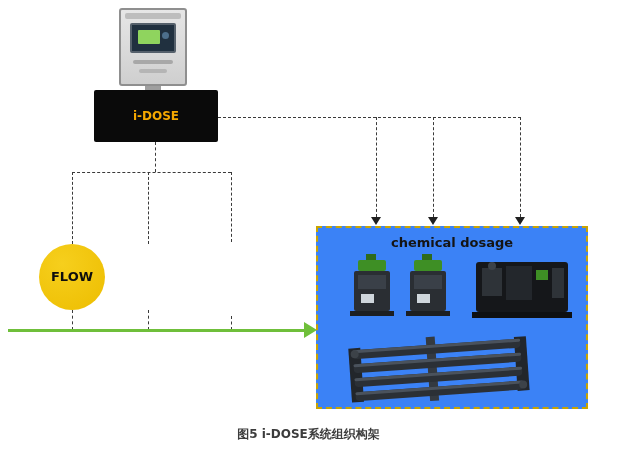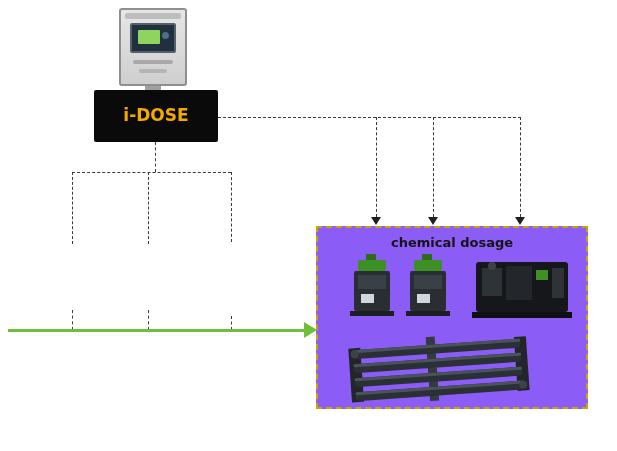--- a/index.html
+++ b/index.html
@@ -15,21 +15,21 @@
                  border:2px solid #55606b; border-radius:2px; }
   .ctrl-display { position:absolute; left:6px; top:5px; width:22px; height:14px; background:#8fd45e; border-radius:1px; }
   .ctrl-display-dot { position:absolute; right:5px; top:7px; width:7px; height:7px; background:#4d6f8c; border-radius:50%; }
   .ctrl-label { position:absolute; left:12px; top:50px; width:40px; height:4px; background:#a8a8a8; border-radius:2px; }
   .ctrl-label2 { position:absolute; left:18px; top:59px; width:28px; height:4px; background:#b5b5b5; border-radius:2px; }
   .ctrl-stem { position:absolute; left:26px; top:78px; width:16px; height:12px; background:#9f9f9f; }
 
   
   .control-box { position:absolute; left:94px; top:90px; width:124px; height:52px; background:#0a0a0a;
                  border-radius:2px; display:flex; flex-direction:column; align-items:center; justify-content:center;
-                 color:#f5a800; font-weight:bold; font-size:17px; line-height:1.25; }
+                 color:#f5a800; font-weight:bold; font-size:12px; line-height:1.25; }
 
   
   .dash-v { position:absolute; width:0; border-left:1px dashed #3a3a3a; }
   .dash-h { position:absolute; height:0; border-top:1px dashed #3a3a3a; }
   .arrow-down { position:absolute; width:0; height:0; border-left:5px solid transparent;
                 border-right:5px solid transparent; border-top:8px solid #1f1f1f; }
 
   
   .sensor { position:absolute; border-radius:50%; background:radial-gradient(circle at 35% 30%, #f6cf1d, #edbd00);
             display:flex; align-items:center; justify-content:center; text-align:center;
@@ -38,21 +38,21 @@
   .sensor-ph { left:115px; top:244px; width:66px; height:66px; }
   .sensor-pollution { left:194px; top:242px; width:74px; height:74px; padding:0 5px; }
 
   
   .flow-line { position:absolute; left:8px; top:329px; width:296px; height:3px; background:#6fbf3a; }
   .flow-head { position:absolute; left:304px; top:322px; width:0; height:0;
                border-top:8px solid transparent; border-bottom:8px solid transparent; border-left:13px solid #6fbf3a; }
 
   
   .dosage-box { position:absolute; left:316px; top:226px; width:272px; height:183px;
-                border:2px dashed #c9a400; background:#8b5cf6; }
+                border:2px dashed #c9a400; background:#3b82f6; }
   .dosage-title { position:absolute; left:0; top:7px; width:100%; text-align:center;
                   font-weight:bold; font-size:13px; color:#141414; }
   .equipment { position:absolute; left:6px; top:24px; }
 
   
   .caption { position:absolute; left:0; top:426px; width:100%; text-align:center;
              font-size:12px; font-weight:600; color:#3c3c3c; }
 </style>
 </head>
 <body>
@@ -75,20 +75,23 @@
   <div class="control-box">
     <span>i-DOSE</span>
   </div>
 
   <div class="dash-v" style="left:155px; top:142px; height:30px;"></div>
   <div class="dash-h" style="left:72px; top:172px; width:159px;"></div>
   <div class="dash-v" style="left:72px; top:172px; height:72px;"></div>
   <div class="dash-v" style="left:148px; top:172px; height:72px;"></div>
   <div class="dash-v" style="left:231px; top:172px; height:70px;"></div>
 
+  <div class="sensor sensor-flow">
+    <span>FLOW</span>
+  </div>
 
   <div class="dash-v" style="left:72px; top:310px; height:20px;"></div>
   <div class="dash-v" style="left:148px; top:310px; height:20px;"></div>
   <div class="dash-v" style="left:231px; top:316px; height:14px;"></div>
 
   <div class="flow-line"></div>
   <div class="flow-head"></div>
 
   <div class="dash-h" style="left:218px; top:117px; width:303px;"></div>
   <div class="dash-v" style="left:376px; top:117px; height:100px;"></div>
@@ -141,14 +144,15 @@
         <rect x="30" y="120" width="168" height="9" rx="4" fill="#2b3036"></rect>
         <rect x="30" y="120" width="168" height="3" rx="1.5" fill="#4a525c"></rect>
         <rect x="30" y="134" width="168" height="9" rx="4" fill="#2b3036"></rect>
         <rect x="30" y="134" width="168" height="3" rx="1.5" fill="#4a525c"></rect>
         <circle cx="32" cy="96" r="4" fill="#3c4248"></circle>
         <circle cx="198" cy="138" r="4" fill="#3c4248"></circle>
       </g>
     </svg>
   </div>
 
+  <div class="caption">图5 i-DOSE系统组织构架</div>
 
 </div>
 
 </body></html>

